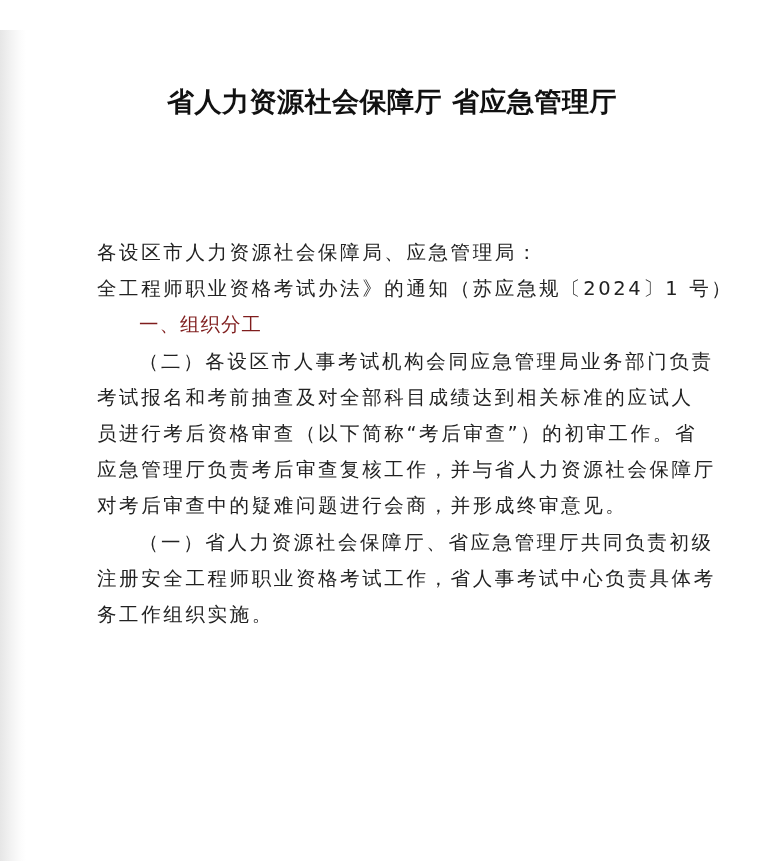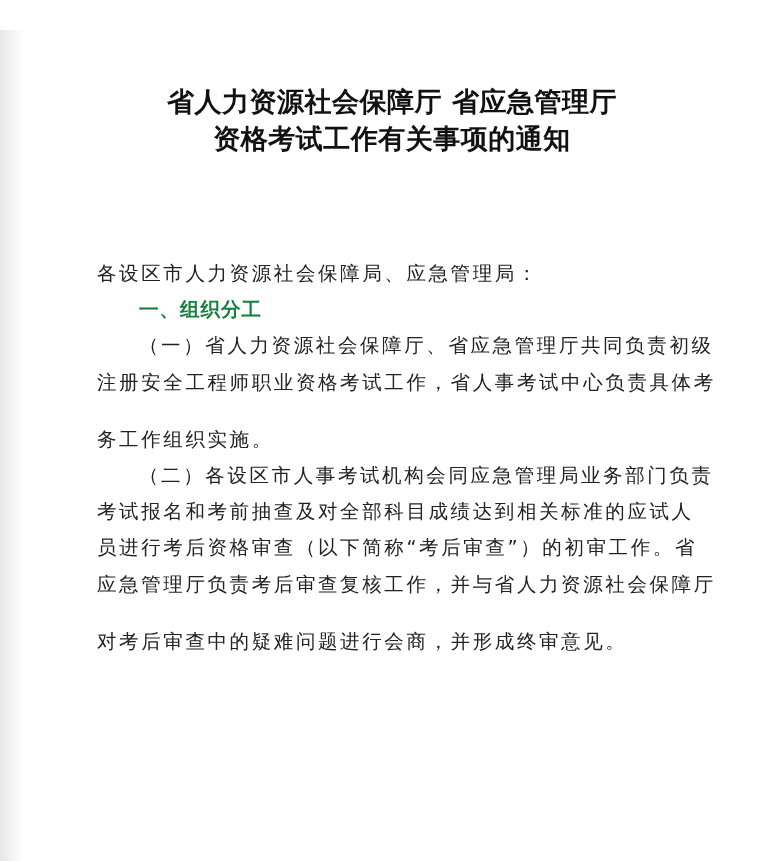--- a/index.html
+++ b/index.html
@@ -56,56 +56,55 @@
       display: block;
       white-space: nowrap;
       letter-spacing: 2.6px;
       text-align: justify;
       text-align-last: justify;
       height: 36.2px;
       overflow: visible;
     }
     .line.last {
       text-align-last: left;
-      margin-top: 21px;
     }
     .indent { padding-left: 42px; }
     .heading {
-      font-weight: bold;
+      font-weight: normal;
       letter-spacing: 1px;
-      color: #15803d;
+      color: #7f1d1d;
       text-align-last: left;
     }
   </style>
 </head>
 <body>
 
 <div class="page">
   <div class="left-shadow"></div>
 
   <div class="title-block">
     <span class="title-line t1">省人力资源社会保障厅  省应急管理厅</span>
-    <span class="title-line">资格考试工作有关事项的通知</span>
   </div>
 
   <div class="body">
     <span class="line last">各设区市人力资源社会保障局、应急管理局：</span>
 
     <div>
+      <span class="line">全工程师职业资格考试办法》的通知（苏应急规〔2024〕1 号）</span>
     </div>
 
     <span class="line indent heading">一、组织分工</span>
-
-    <div>
-      <span class="line indent">（一）省人力资源社会保障厅、省应急管理厅共同负责初级</span>
-      <span class="line">注册安全工程师职业资格考试工作，省人事考试中心负责具体考</span>
-      <span class="line last">务工作组织实施。</span>
-    </div>
 
     <div>
       <span class="line indent">（二）各设区市人事考试机构会同应急管理局业务部门负责</span>
       <span class="line">考试报名和考前抽查及对全部科目成绩达到相关标准的应试人</span>
       <span class="line">员进行考后资格审查（以下简称“考后审查”）的初审工作。省</span>
       <span class="line">应急管理厅负责考后审查复核工作，并与省人力资源社会保障厅</span>
       <span class="line last">对考后审查中的疑难问题进行会商，并形成终审意见。</span>
     </div>
+
+    <div>
+      <span class="line indent">（一）省人力资源社会保障厅、省应急管理厅共同负责初级</span>
+      <span class="line">注册安全工程师职业资格考试工作，省人事考试中心负责具体考</span>
+      <span class="line last">务工作组织实施。</span>
+    </div>
   </div>
 </div>
 
 </body></html>

